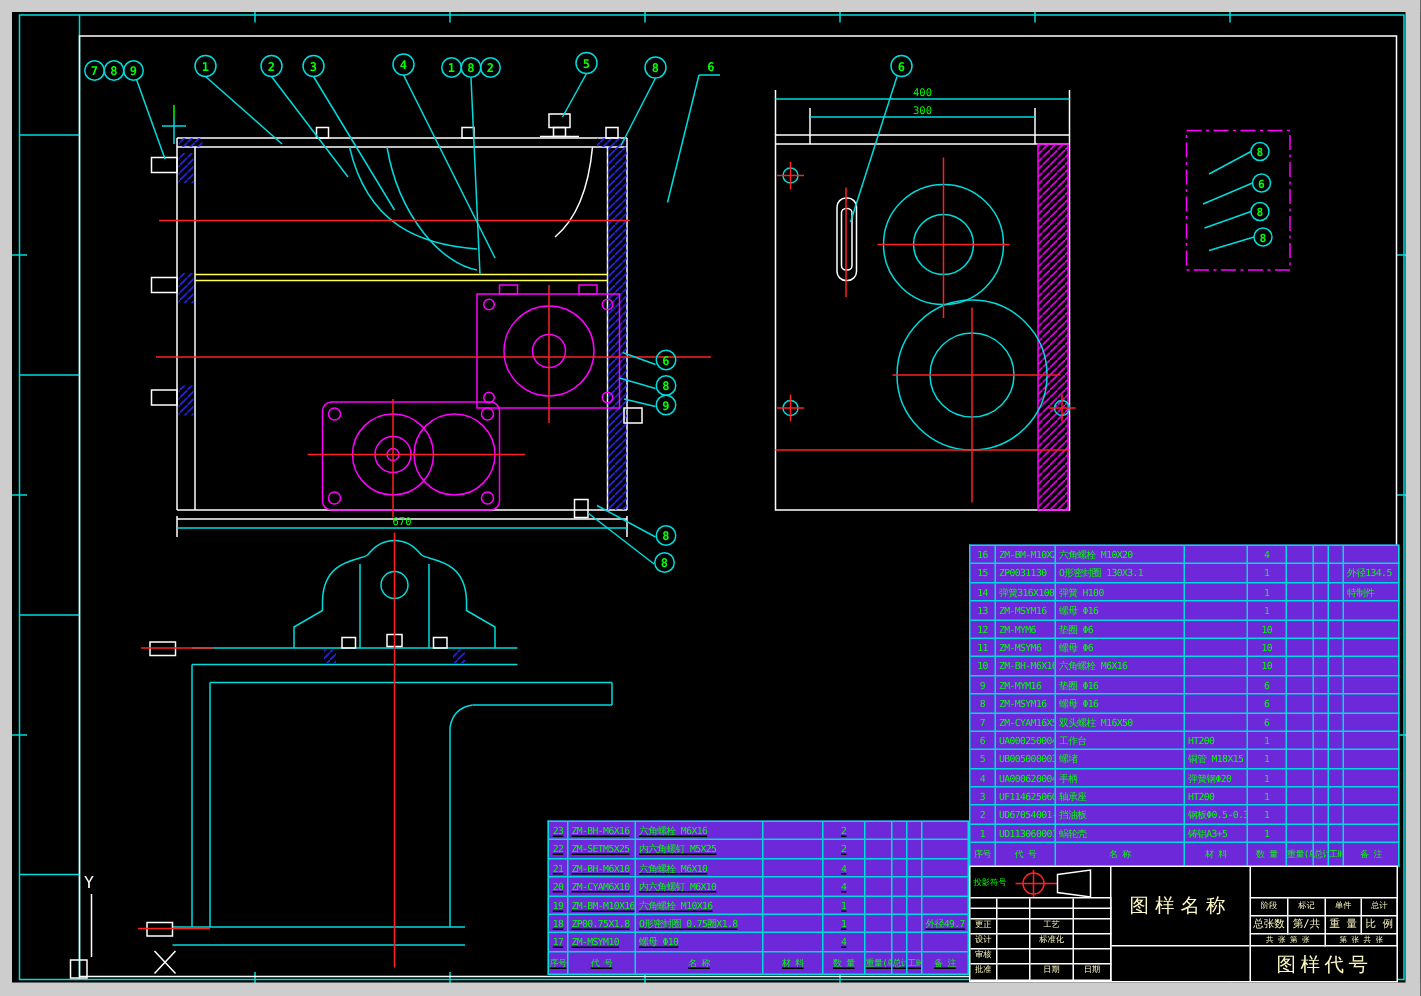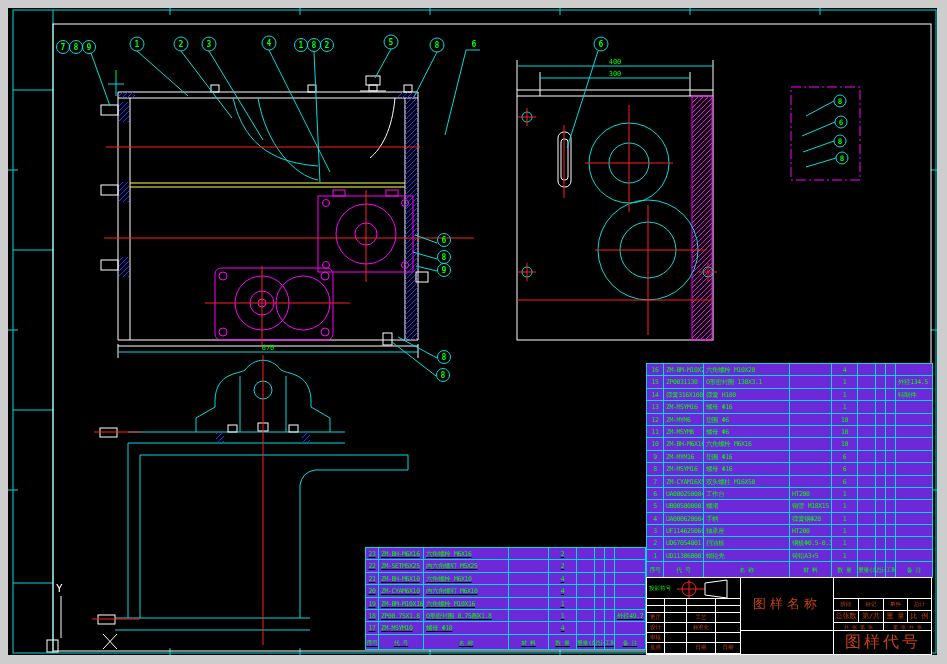--- a/index.html
+++ b/index.html
@@ -14,21 +14,21 @@
   
   .bom{position:absolute;display:grid;z-index:3;border-left:1px solid #00dcdc;border-top:1px solid #00dcdc;background:#6d28d9;}
   .bom-right{left:646px;top:363px;width:286px;grid-template-columns:17px 40px 86px 42px 26px 18px 10px 10px 37px;grid-template-rows:repeat(16,12.4px) 15.6px;}
   .bom-left{left:365px;top:547px;width:280px;grid-template-columns:13px 45px 85px 40px 28px 18px 10px 10px 31px;grid-template-rows:repeat(7,12.4px) 15.6px;text-decoration:underline;}
   .bom [data-repeat],.bom .rowc{display:contents;}
   .bom .c{border-right:1px solid #00dcdc;border-bottom:1px solid #00dcdc;color:#00ff00;
           font-size:6.5px;line-height:12px;white-space:nowrap;overflow:hidden;padding-left:2px;letter-spacing:-0.4px;}
   .bom .c.num,.bom .c.qty{text-align:center;padding-left:0;}
   .bom .hd{font-size:6px;line-height:15px;text-align:center;padding-left:0;}
   
-  .tb{position:absolute;left:646px;top:577px;width:286px;height:78px;z-index:3;color:#c2410c;background:#000;
+  .tb{position:absolute;left:646px;top:577px;width:286px;height:78px;z-index:3;color:#fef9c3;background:#000;
       border:1px solid #fff;box-sizing:border-box;}
   .tb *{box-sizing:border-box;}
   .tb-left{position:absolute;left:0;top:0;width:94px;height:76px;border-right:1px solid #fff;}
   .tb-proj{position:absolute;left:0;top:0;width:94px;height:21px;border-bottom:1px solid #fff;}
   .tb-grid{position:absolute;left:0;top:21px;width:94px;height:55px;display:grid;
            grid-template-columns:18px 22px 29px 25px;grid-template-rows:7px 7px 10px 10px 10px 11px;}
   .tb-grid .rowc{display:contents;}
   .tb-grid .c{border-right:1px solid #fff;border-bottom:1px solid #fff;font-size:5.5px;line-height:9px;
               text-align:center;overflow:hidden;white-space:nowrap;letter-spacing:0;}
   .tb-mid{position:absolute;left:94px;top:0;width:92px;height:76px;}
@@ -39,21 +39,21 @@
   .tb-right{position:absolute;left:186px;top:0;width:98px;height:76px;border-left:1px solid #fff;}
   .tb-blank{position:absolute;left:0;top:0;width:98px;height:21px;border-bottom:1px solid #fff;}
   .tb-r1,.tb-r2{position:absolute;left:0;width:98px;display:grid;grid-template-columns:25px 25px 24px 24px;}
   .tb-r1{top:21px;height:12px;} .tb-r2{top:33px;height:12px;}
   .tb-r3{position:absolute;left:0;top:45px;width:98px;height:8px;display:grid;grid-template-columns:50px 48px;}
   .tb-right .c{border-right:1px solid #fff;border-bottom:1px solid #fff;font-size:5.5px;line-height:11px;
                text-align:center;overflow:hidden;white-space:nowrap;}
   .tb-r2 .c{font-size:7px;}
   .tb-r3 .c{font-size:5px;line-height:8px;}
   .tb-code{position:absolute;left:0;top:53px;width:98px;height:23px;display:flex;align-items:center;justify-content:center;
-           font-size:16px;letter-spacing:3px;white-space:nowrap;}
+           font-size:13px;letter-spacing:3px;white-space:nowrap;}
 </style>
 </head>
 <body>
 
 <div class="page">
 
   <svg class="draw" width="947" height="664" viewBox="0 0 947 664">
     <defs>
       <pattern id="hb" width="5" height="5" patternUnits="userSpaceOnUse">
         <path d="M0,5 L5,0" stroke="#2a2aff" stroke-width="1"></path>

